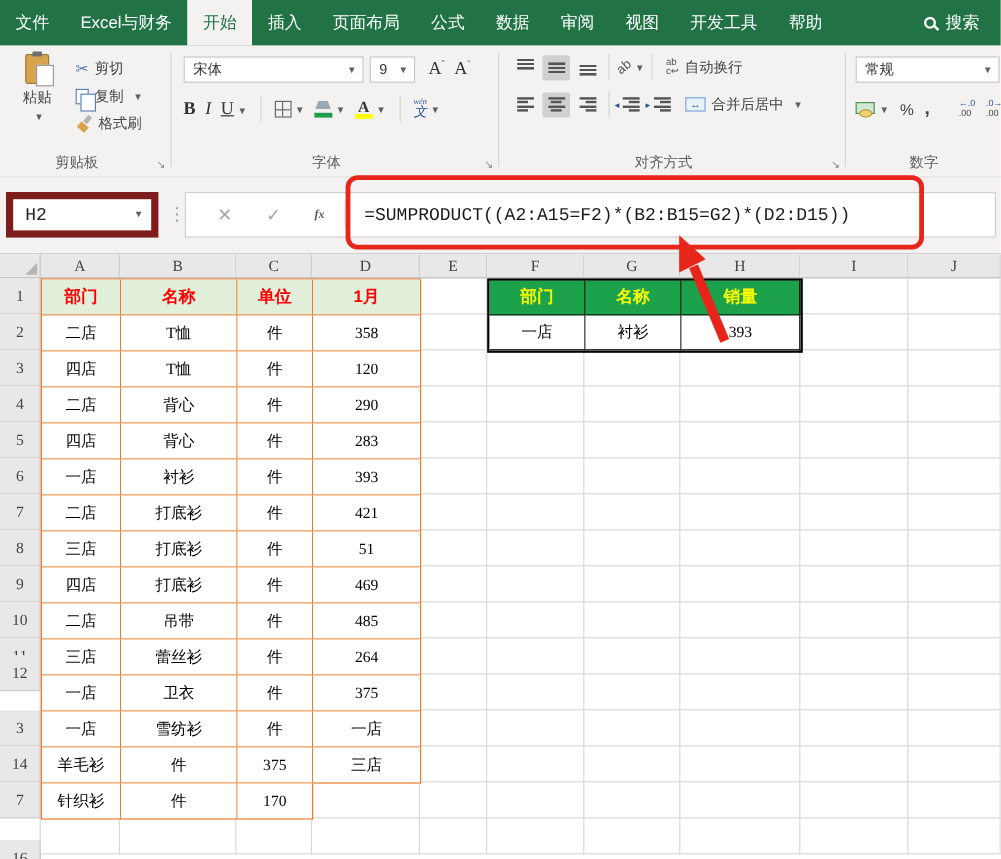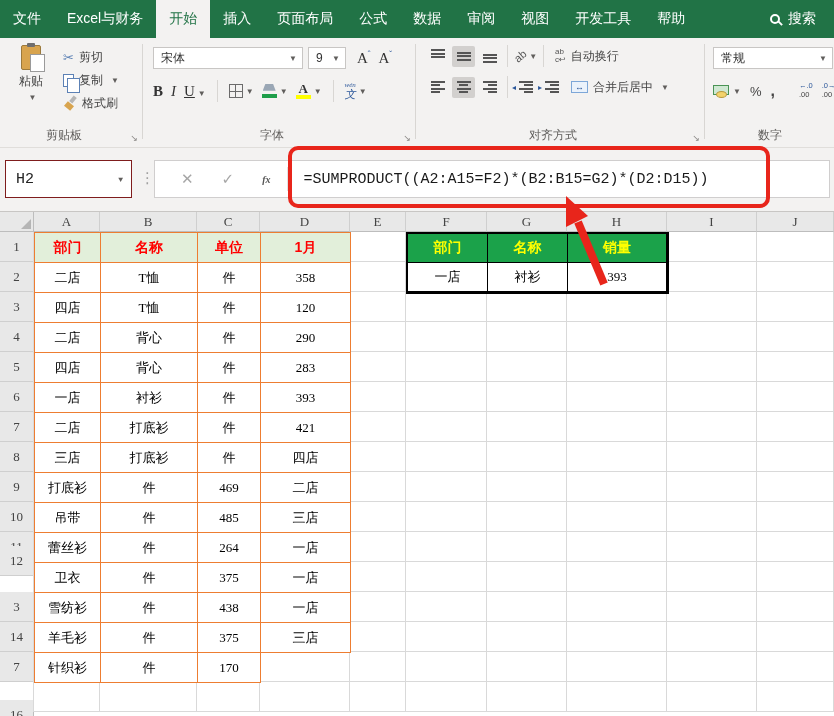--- a/index.html
+++ b/index.html
@@ -96,21 +96,21 @@
   .money::before { content:""; position:absolute; top:0; left:0; width:14px; height:8px; background:#cfe8d2; border:1px solid #4a9455; }
   .money::after { content:""; position:absolute; bottom:0; left:3px; width:9px; height:5px; background:#f3d26a; border:1px solid #b89a3e; border-radius:50%; }
   .comma { font-size:16px; font-weight:bold; }
   .dec { display:flex; flex-direction:column; font-size:7.5px; line-height:1.15; color:#444; }
   .dec .blue { color:#2b579a; }
 
   
   #fbar { position:absolute; top:148px; left:0; width:834px; height:64px; background:#f3f2f1;
     border-bottom:1px solid #c8c6c4; }
   .name-box { position:absolute; left:5px; top:12px; width:127px; height:38px; background:#fff;
-    border:1px solid #7f1d1d; display:flex; align-items:center; padding-left:10px;
+    border:6px solid #7f1d1d; display:flex; align-items:center; padding-left:10px;
     font-family:"Liberation Mono","DejaVu Sans Mono",monospace; font-size:15px; color:#222; }
   .name-box .caret { position:absolute; right:8px; }
   .fdots { position:absolute; left:140px; top:21px; color:#a0a0a0; font-size:15px; }
   .fwhite { position:absolute; left:154px; top:12px; width:676px; height:38px; background:#fff;
     border:1px solid #d0cece; display:flex; align-items:center; }
   .fwhite .fx-cancel { margin-left:26px; color:#a6a6a6; font-size:15px; }
   .fwhite .fx-enter { margin-left:28px; color:#a6a6a6; font-size:15px; }
   .fwhite .fx-fn { margin-left:28px; font-family:"Liberation Serif",serif; font-style:italic; font-weight:bold; font-size:10px; color:#555; }
   .fsep { width:1px; height:24px; background:#e2e2e2; margin-left:16px; }
   .formula-text { margin-left:16px; font-family:"Liberation Mono","DejaVu Sans Mono",monospace;
@@ -443,40 +443,40 @@
       <div class="cell">衬衫</div>
       <div class="cell">件</div>
       <div class="cell">393</div>
       <div class="cell">二店</div>
       <div class="cell">打底衫</div>
       <div class="cell">件</div>
       <div class="cell">421</div>
       <div class="cell">三店</div>
       <div class="cell">打底衫</div>
       <div class="cell">件</div>
+      <div class="cell">51</div>
       <div class="cell">四店</div>
       <div class="cell">打底衫</div>
       <div class="cell">件</div>
       <div class="cell">469</div>
       <div class="cell">二店</div>
       <div class="cell">吊带</div>
       <div class="cell">件</div>
       <div class="cell">485</div>
       <div class="cell">三店</div>
       <div class="cell">蕾丝衫</div>
       <div class="cell">件</div>
       <div class="cell">264</div>
       <div class="cell">一店</div>
       <div class="cell">卫衣</div>
       <div class="cell">件</div>
       <div class="cell">375</div>
       <div class="cell">一店</div>
       <div class="cell">雪纺衫</div>
       <div class="cell">件</div>
-      <div class="cell">438</div>
       <div class="cell">一店</div>
       <div class="cell">羊毛衫</div>
       <div class="cell">件</div>
       <div class="cell">375</div>
       <div class="cell">三店</div>
       <div class="cell">针织衫</div>
       <div class="cell">件</div>
       <div class="cell">170</div>
     </div>
     <div class="rtable" style="grid-template-columns: 80px 80px 99px; grid-template-rows: repeat(2, 29px);">

